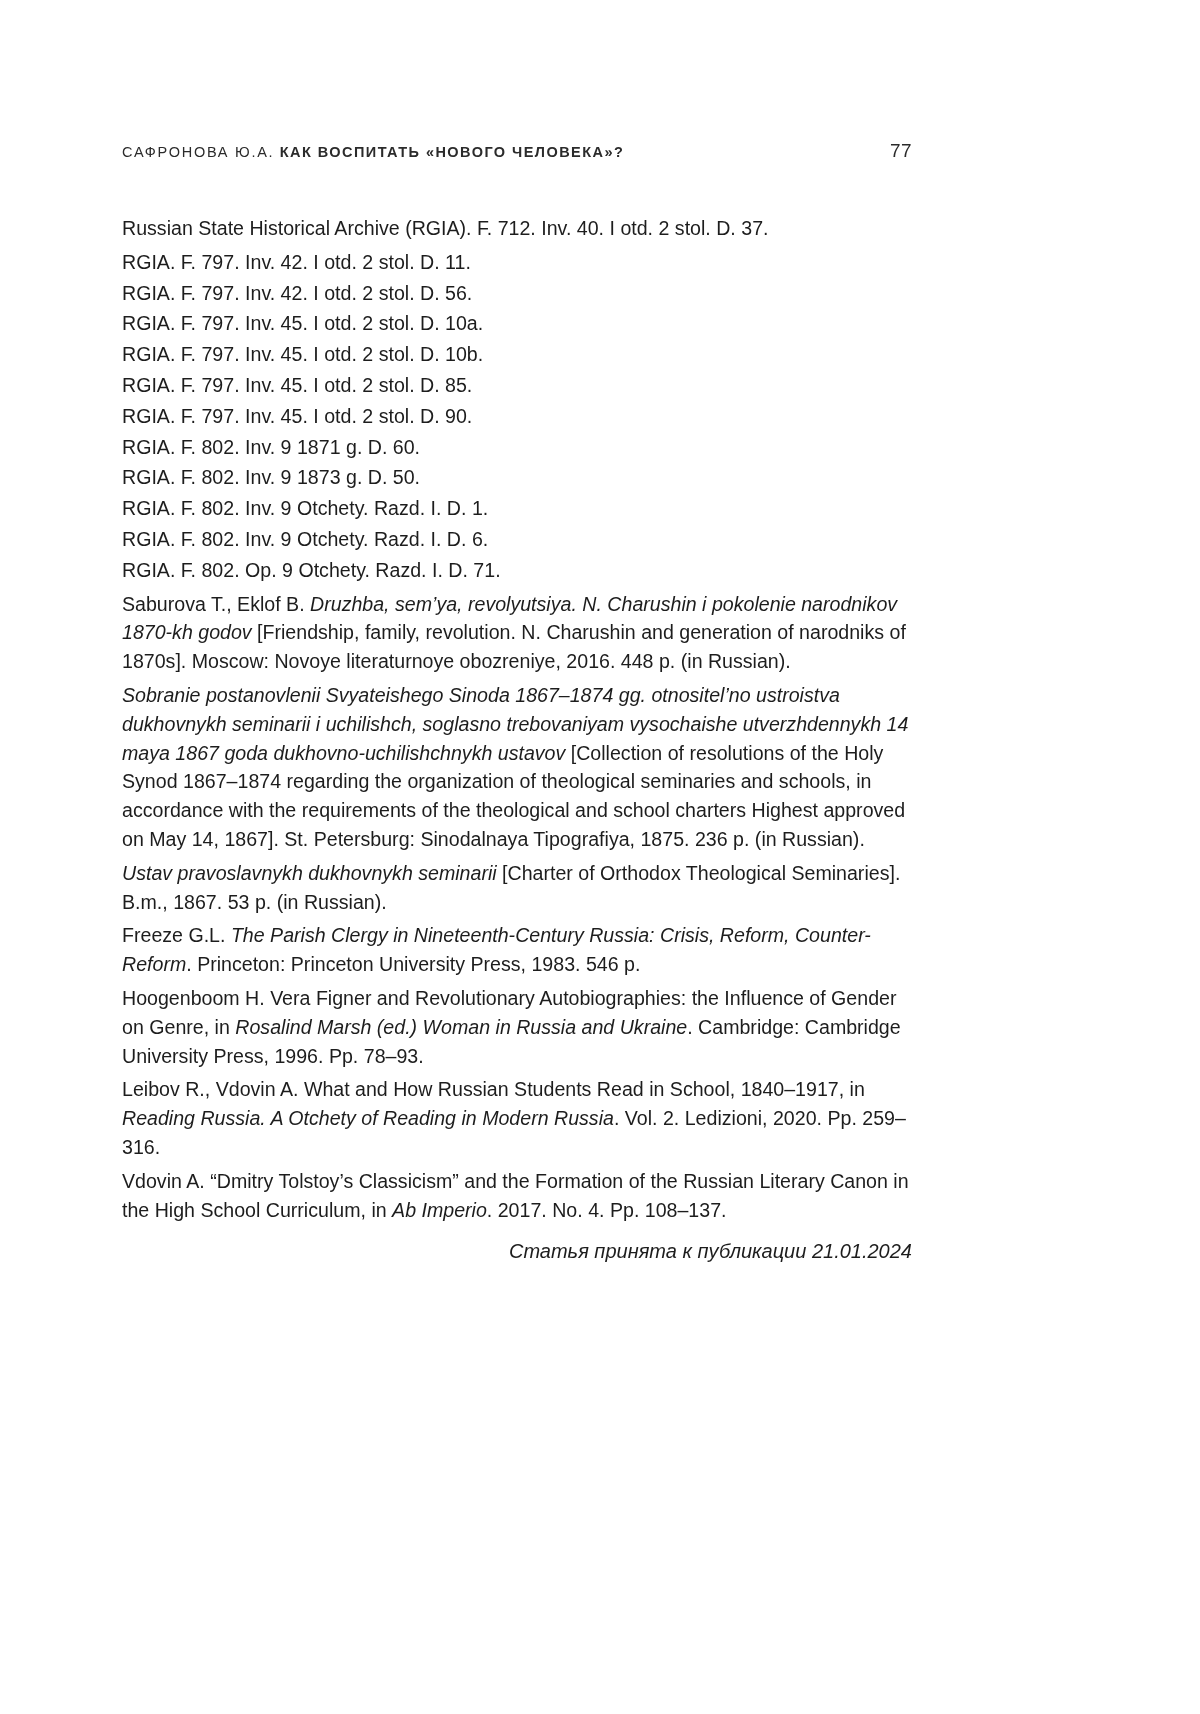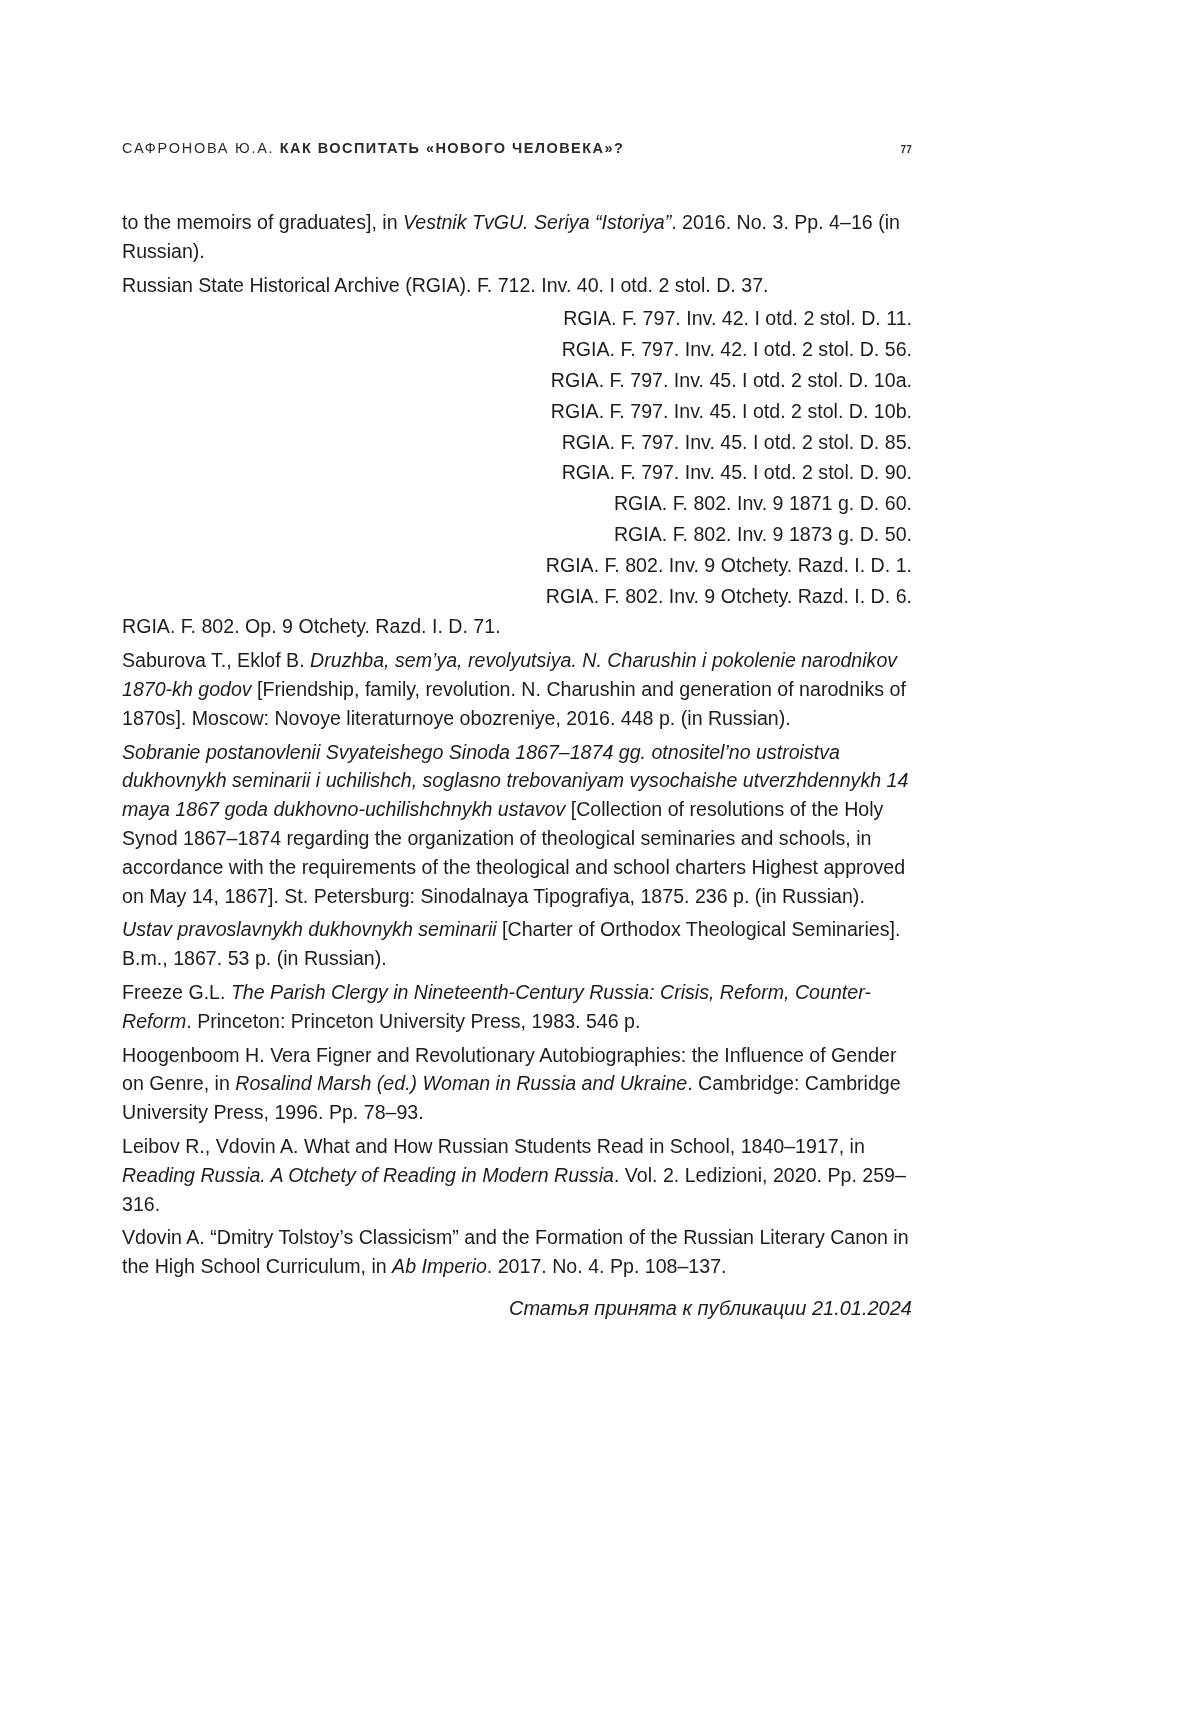--- a/index.html
+++ b/index.html
@@ -37,37 +37,36 @@
   }
   .runhead .rh-author {
     font-weight: 400;
     letter-spacing: 0.12em;
   }
   .runhead .rh-title {
     font-weight: 700;
     letter-spacing: 0.1em;
   }
   .runhead .rh-page {
-    font-size: 10px;
-    font-weight: 700;
+    font-size: 19px;
+    font-weight: 400;
     letter-spacing: 0.02em;
     color: #2b2b2b;
   }
   .refs {
     font-size: 19.6px;
     line-height: 1.47;
     color: #1d1d1d;
   }
   .ref {
     margin: 0 0 5px 0;
     text-align: left;
   }
   .ref.tight {
     margin-bottom: 2px;
-    text-align: right;
   }
   .ref i {
     font-style: italic;
   }
   .closing {
     margin-top: 16px;
     text-align: right;
     font-style: italic;
     font-size: 20px;
     color: #1d1d1d;
@@ -81,21 +80,20 @@
 
     <div class="runhead">
       <div class="rh-left">
         <span class="rh-author">САФРОНОВА Ю.А.</span>
         <span class="rh-title">КАК ВОСПИТАТЬ «НОВОГО ЧЕЛОВЕКА»?</span>
       </div>
       <div class="rh-page">77</div>
     </div>
 
     <div class="refs">
-        <p class="ref"><span>to the memoirs of graduates], in </span><i>Vestnik TvGU. Seriya “Istoriya”</i><span>. 2016. No. 3. Pp. 4–16 (in Russian).</span></p>
         <p class="ref"><span>Russian State Historical Archive (RGIA). F. 712. Inv. 40. I otd. 2 stol. D. 37.</span></p>
         <p class="ref tight"><span>RGIA. F. 797. Inv. 42. I otd. 2 stol. D. 11.</span></p>
         <p class="ref tight"><span>RGIA. F. 797. Inv. 42. I otd. 2 stol. D. 56.</span></p>
         <p class="ref tight"><span>RGIA. F. 797. Inv. 45. I otd. 2 stol. D. 10a.</span></p>
         <p class="ref tight"><span>RGIA. F. 797. Inv. 45. I otd. 2 stol. D. 10b.</span></p>
         <p class="ref tight"><span>RGIA. F. 797. Inv. 45. I otd. 2 stol. D. 85.</span></p>
         <p class="ref tight"><span>RGIA. F. 797. Inv. 45. I otd. 2 stol. D. 90.</span></p>
         <p class="ref tight"><span>RGIA. F. 802. Inv. 9 1871 g. D. 60.</span></p>
         <p class="ref tight"><span>RGIA. F. 802. Inv. 9 1873 g. D. 50.</span></p>
         <p class="ref tight"><span>RGIA. F. 802. Inv. 9 Otchety. Razd. I. D. 1.</span></p>

